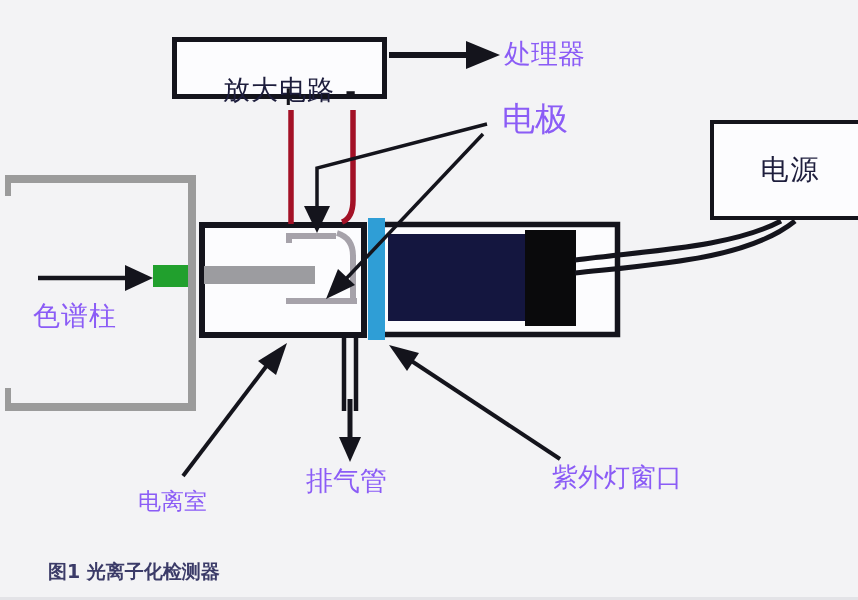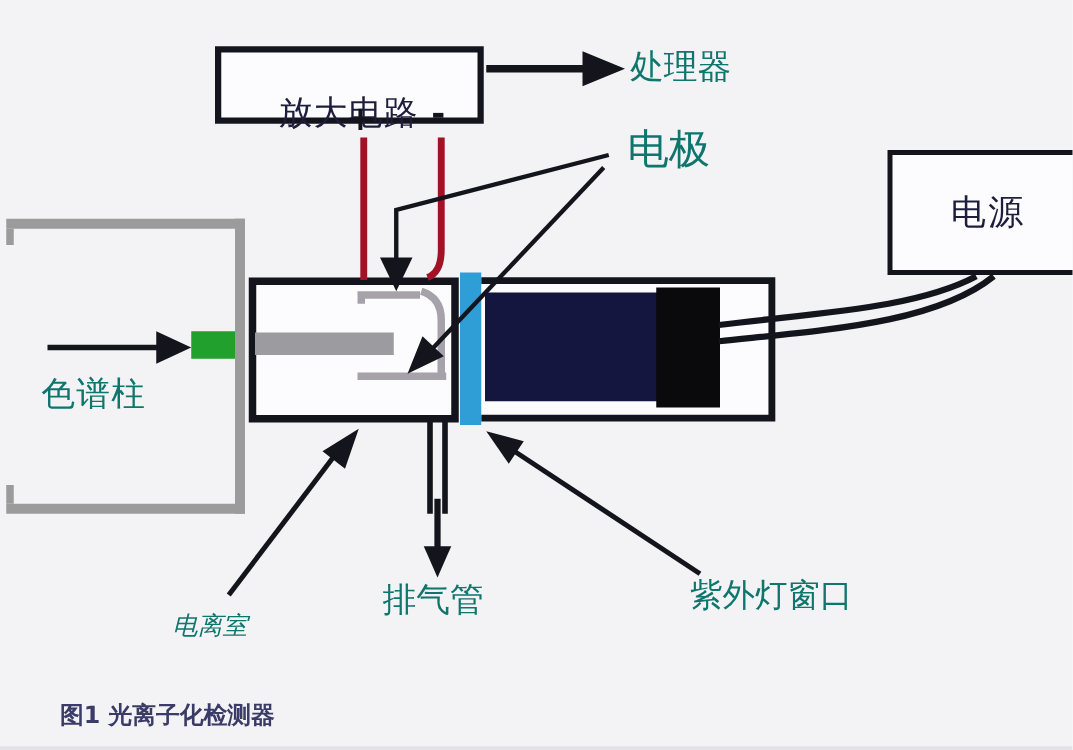--- a/index.html
+++ b/index.html
@@ -9,25 +9,25 @@
     font-family:"DejaVu Sans","Liberation Sans",sans-serif;
   }
   .stage svg{position:absolute;left:0;top:0;}
   .box{position:absolute;box-sizing:border-box;background:#fcfcfe;border:5px solid #14141c;}
   .amp-box{left:172px;top:37px;width:215px;height:62px;}
   .amp-label{position:absolute;left:46px;top:30px;font-size:27px;letter-spacing:1px;color:#1d1d3c;white-space:nowrap;}
   .amp-plus{position:absolute;left:100px;top:38px;font-size:27px;font-weight:900;color:#14141c;}
   .amp-minus{position:absolute;left:168px;top:34px;font-size:27px;font-weight:900;color:#14141c;}
   .power-box{left:710px;top:120px;width:161px;height:100px;border-width:4px;
     display:flex;align-items:center;justify-content:center;font-size:28px;color:#1d1d3c;letter-spacing:2px;}
-  .lbl{position:absolute;color:#0f766e;white-space:nowrap;line-height:1.1;}
+  .lbl{position:absolute;color:#8b5cf6;white-space:nowrap;line-height:1.1;}
   .lbl-processor{left:504px;top:39px;font-size:27px;}
   .lbl-electrode{left:502px;top:101px;font-size:33px;}
   .lbl-column{left:33px;top:301px;font-size:27px;letter-spacing:1px;}
-  .lbl-ionization{left:138px;top:489px;font-size:20px;font-style:italic;}
+  .lbl-ionization{left:138px;top:489px;font-size:23px;}
   .lbl-exhaust{left:306px;top:466px;font-size:27px;}
   .lbl-uvwindow{left:552px;top:463px;font-size:26px;}
   .caption{position:absolute;left:8px;top:559px;font-size:19px;font-weight:700;color:#3b3b68;white-space:nowrap;margin-left:40px;}
 </style>
 </head>
 <body>
 
 <div class="stage">
 
   <svg width="858" height="600" viewBox="0 0 858 600">

